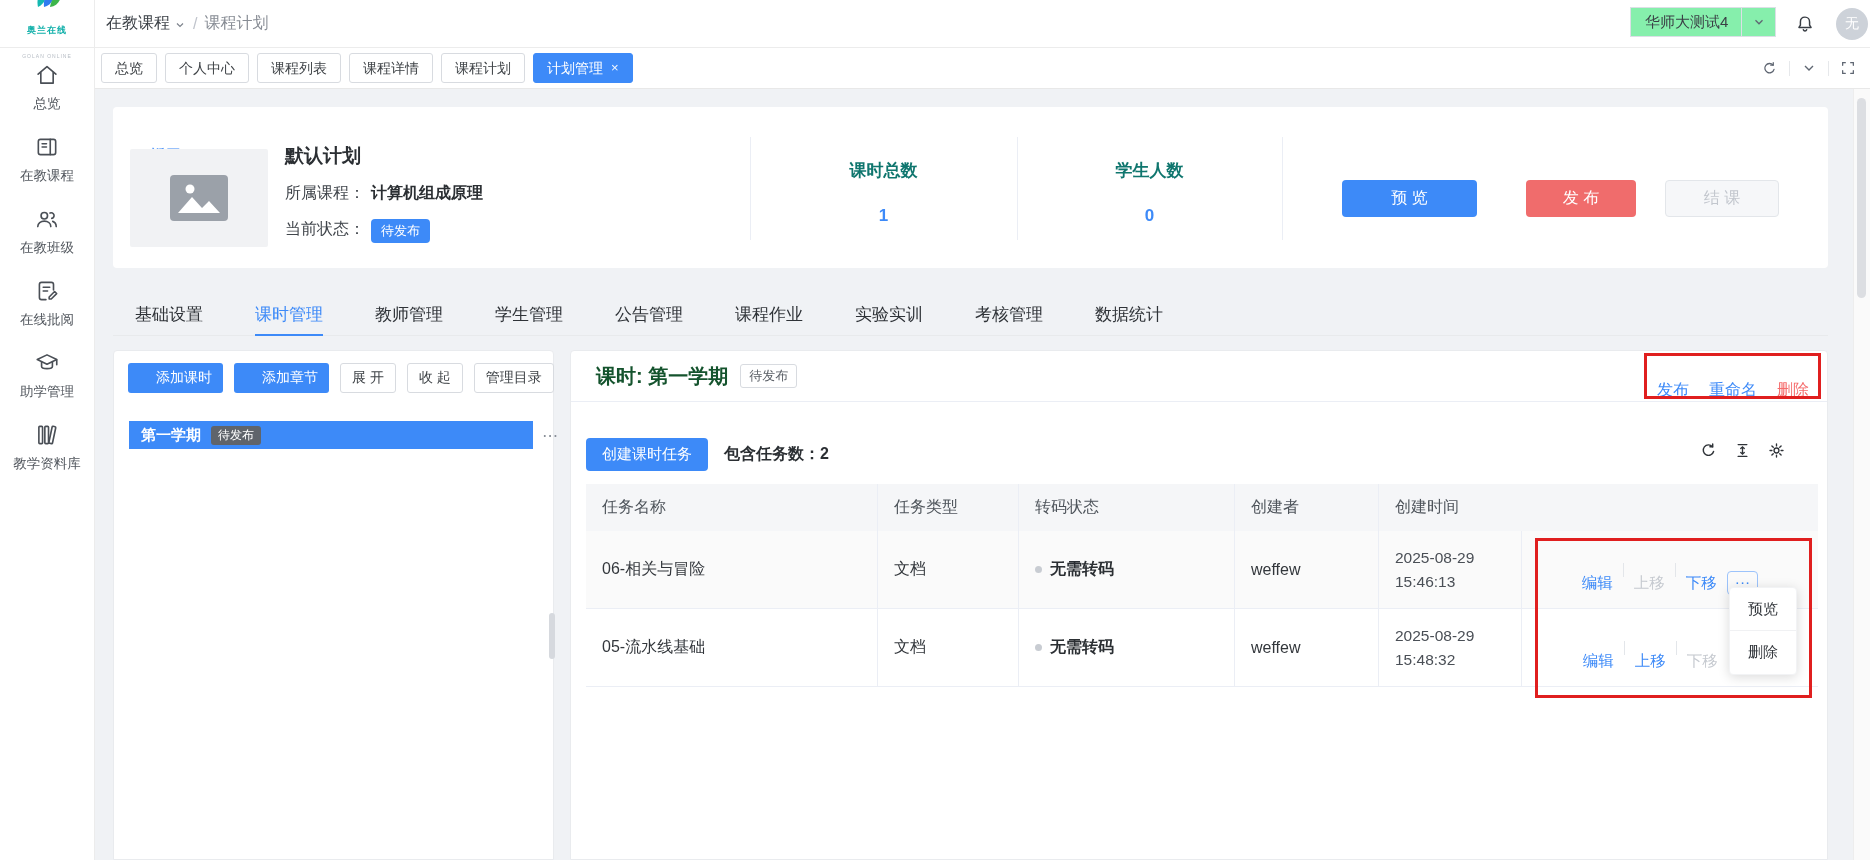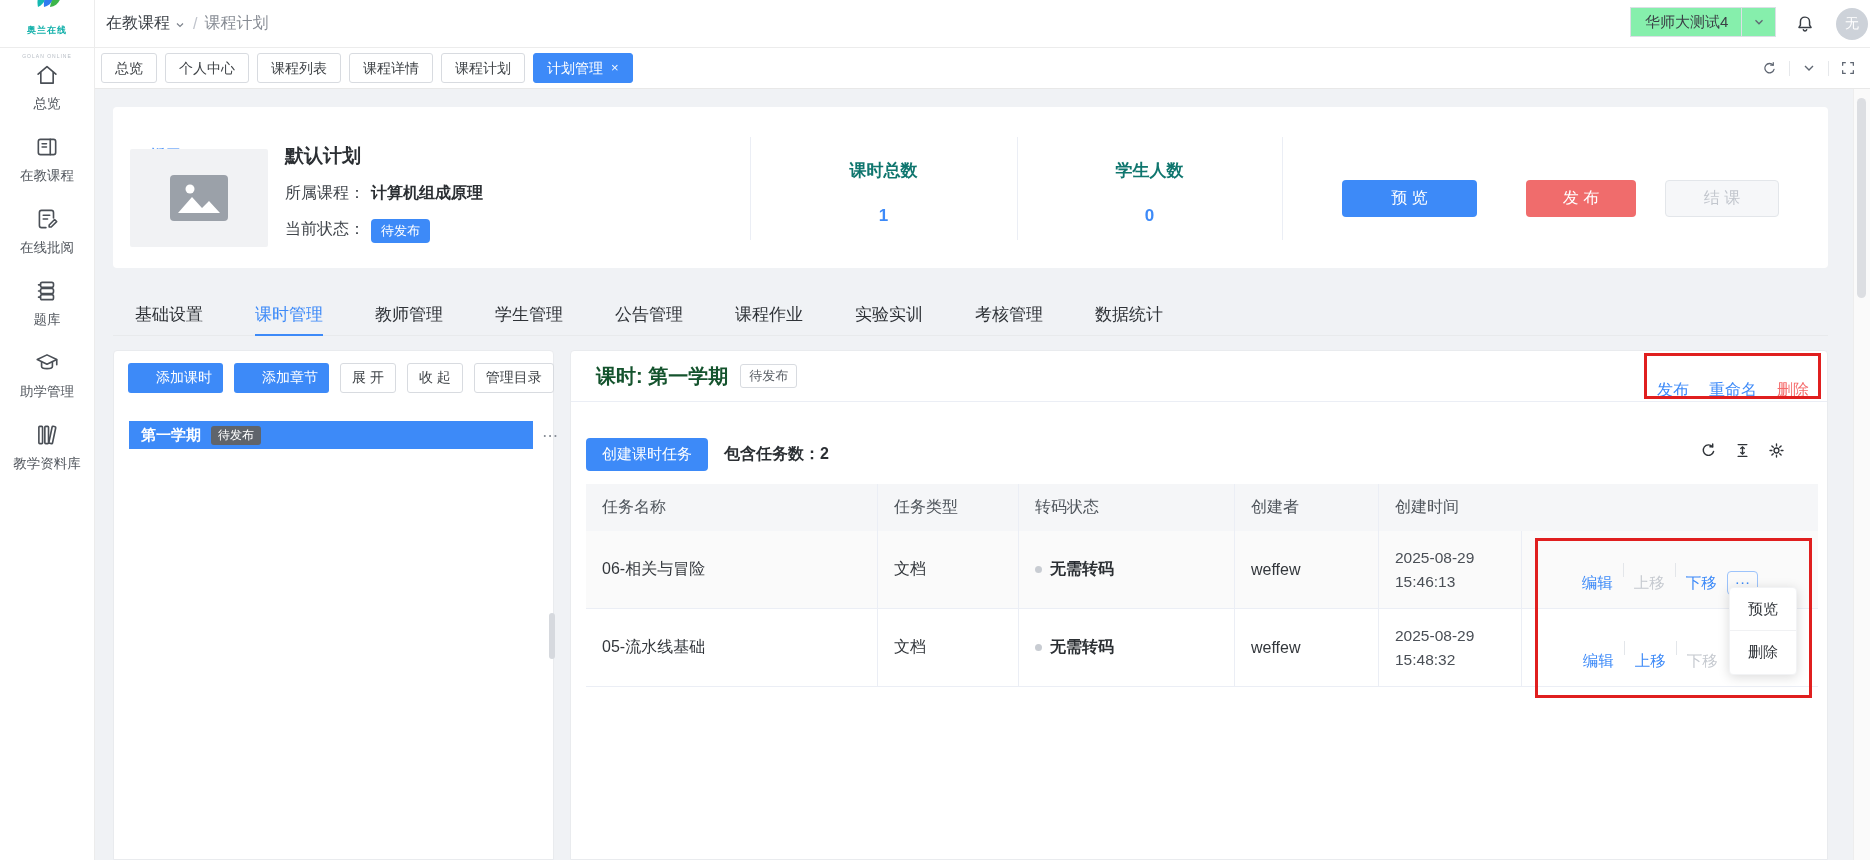--- a/index.html
+++ b/index.html
@@ -236,37 +236,37 @@
         <rect x="4" y="5" width="16" height="14" rx="2"></rect>
           <path d="M15 5v14"></path>
           <path d="M7.5 9h4M7.5 12h4"></path>
       </svg>
     </span>
     <span class="side-lbl">在教课程</span>
   </div>
   <div class="side-item">
     <span class="side-ic">
       <svg width="26" height="26" viewBox="0 0 24 24" fill="none" stroke="currentColor" stroke-width="1.5" stroke-linecap="round" stroke-linejoin="round">
+        <circle cx="9.5" cy="9" r="3"></circle>
+          <path d="M3.5 19c0-3.2 2.7-5 6-5s6 1.8 6 5"></path>
+        <path d="M14.8 6.5a2.6 2.6 0 1 1 1.6 4.9"></path>
+          <path d="M17.3 14.2c2 .7 3.2 2.4 3.2 4.8"></path>
+      </svg>
+    </span>
+    <span class="side-lbl">在教班级</span>
+  </div>
+  <div class="side-item">
+    <span class="side-ic">
+      <svg width="26" height="26" viewBox="0 0 24 24" fill="none" stroke="currentColor" stroke-width="1.5" stroke-linecap="round" stroke-linejoin="round">
         <path d="M18 11V6a2 2 0 0 0-2-2H7a2 2 0 0 0-2 2v12a2 2 0 0 0 2 2h4"></path>
         <path d="M8.5 8.5h6M8.5 12h4"></path>
           <path d="m14 17.5 5-5 1.9 1.9-5 5H14z"></path>
       </svg>
     </span>
     <span class="side-lbl">在线批阅</span>
-  </div>
-  <div class="side-item">
-    <span class="side-ic">
-      <svg width="26" height="26" viewBox="0 0 24 24" fill="none" stroke="currentColor" stroke-width="1.5" stroke-linecap="round" stroke-linejoin="round">
-        <rect x="6" y="4" width="12" height="4.6" rx="1.6"></rect>
-          <rect x="6" y="9.7" width="12" height="4.6" rx="1.6"></rect>
-        <rect x="6" y="15.4" width="12" height="4.6" rx="1.6"></rect>
-          <path d="M6 6.3H4.2M6 12H4.2M6 17.7H4.2"></path>
-      </svg>
-    </span>
-    <span class="side-lbl">题库</span>
   </div>
   <div class="side-item">
     <span class="side-ic">
       <svg width="26" height="26" viewBox="0 0 24 24" fill="none" stroke="currentColor" stroke-width="1.5" stroke-linecap="round" stroke-linejoin="round">
         <path d="M12 4.5 21 8.8l-9 4.3-9-4.3z"></path>
           <path d="M7 11v4.2c0 1.1 2.2 2 5 2s5-.9 5-2V11"></path>
           <path d="M21 9.2v4.3"></path>
       </svg>
     </span>
     <span class="side-lbl">助学管理</span>

